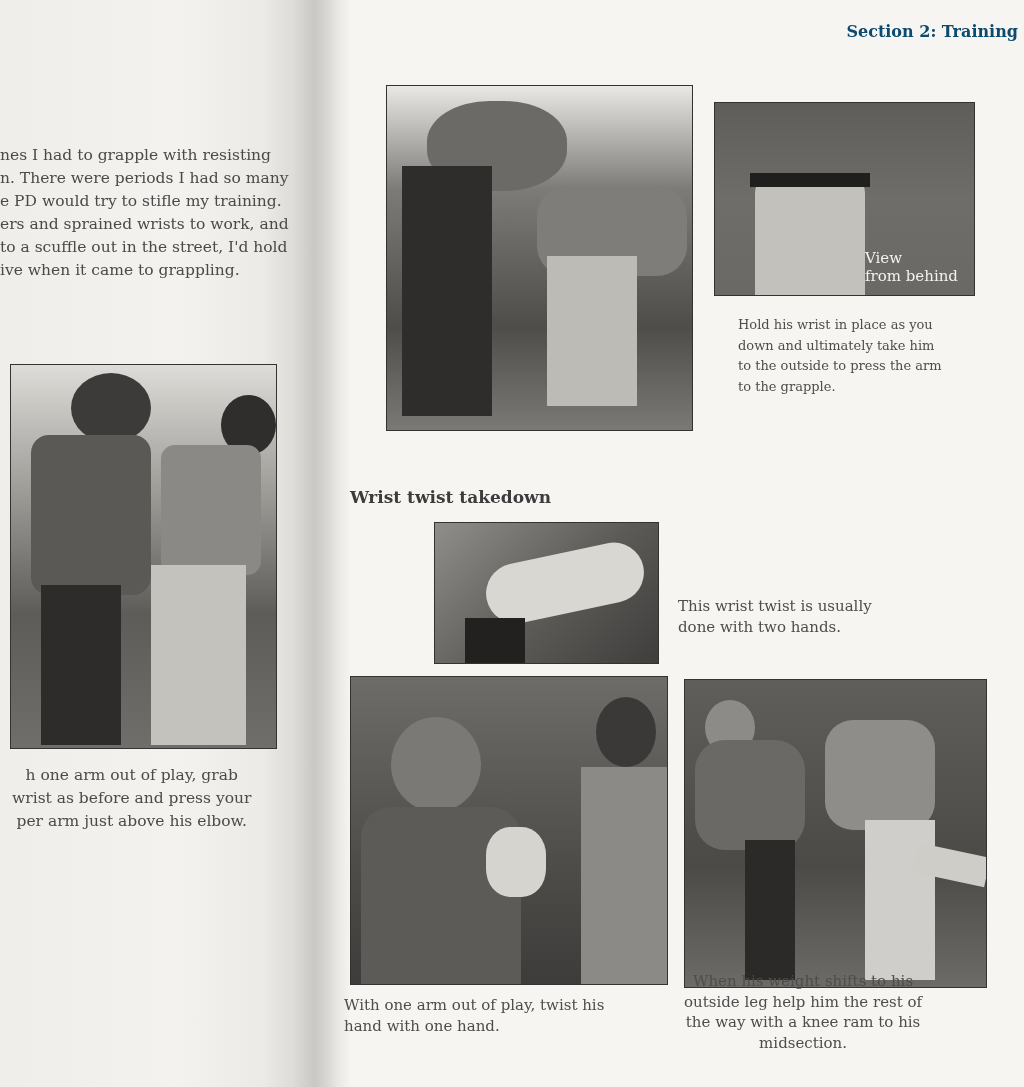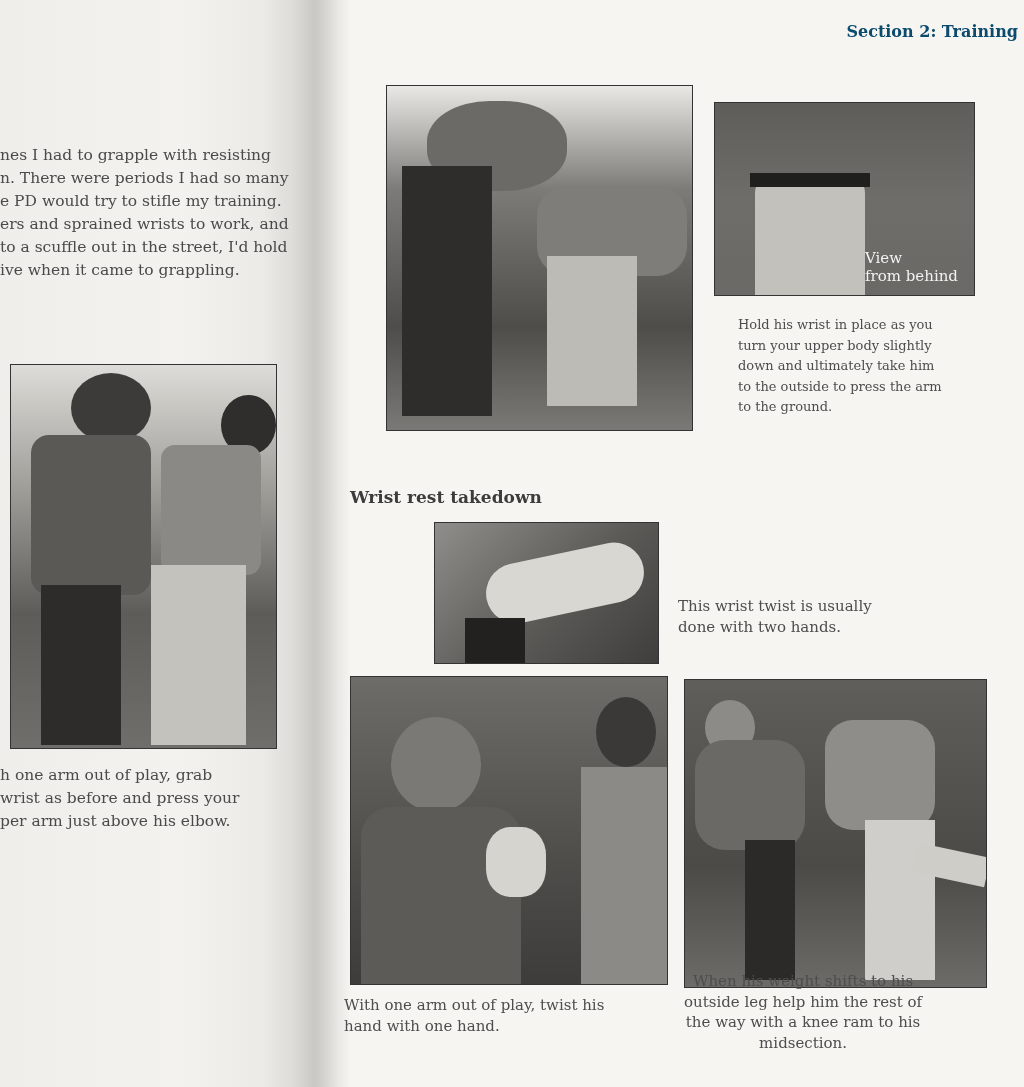--- a/index.html
+++ b/index.html
@@ -53,21 +53,21 @@
 
 <div class="photo" style="left:10px; top:364px; width:267px; height:385px; background:linear-gradient(180deg,#dedcd8 0%,#9a9893 35%,#5d5c59 65%,#6f6e6a 100%);">
   <div class="fig" style="left:60px; top:8px; width:80px; height:70px; border-radius:50%; background:#3c3b39;"></div>
   <div class="fig" style="left:20px; top:70px; width:120px; height:160px; background:#5a5956; border-radius:18px;"></div>
   <div class="fig" style="left:30px; top:220px; width:80px; height:160px; background:#2d2c2b;"></div>
   <div class="fig" style="left:210px; top:30px; width:55px; height:60px; border-radius:50%; background:#2f2e2d;"></div>
   <div class="fig" style="left:150px; top:80px; width:100px; height:130px; background:#8a8985; border-radius:14px;"></div>
   <div class="fig" style="left:140px; top:200px; width:95px; height:180px; background:#c4c2bd;"></div>
 </div>
 
-<div class="text body-text" style="left:0; top:764px;">
+<div class="text body-text" style="left:12px; top:764px;text-align:center;">
   <div>h one arm out of play, grab</div>
   <div> wrist as before and press your</div>
   <div>per arm just above his elbow.</div>
 </div>
 
 <div class="photo" style="left:386px; top:85px; width:307px; height:346px; background:linear-gradient(180deg,#e9e8e5 0%,#7c7b77 30%,#4e4d4a 70%,#7a7975 100%);">
   <div class="fig" style="left:40px; top:15px; width:140px; height:90px; border-radius:45%; background:#6b6a66;"></div>
   <div class="fig" style="left:15px; top:80px; width:90px; height:250px; background:#2e2d2b;"></div>
   <div class="fig" style="left:150px; top:100px; width:150px; height:90px; border-radius:30px; background:#7e7d79;"></div>
   <div class="fig" style="left:160px; top:170px; width:90px; height:150px; background:#bdbbb6;"></div>
@@ -77,27 +77,26 @@
   <div class="fig" style="left:40px; top:70px; width:110px; height:124px; background:#c3c1bc; border-radius:20px 20px 0 0;"></div>
   <div class="fig" style="left:35px; top:70px; width:120px; height:14px; background:#1f1f1e;"></div>
   <div class="overlay-label" style="left:150px; top:146px;">
     <div>View</div>
     <div>from behind</div>
   </div>
 </div>
 
 <div class="text" style="left:718px; top:315px; font-size:13px; line-height:20.5px;margin-left:20px;">
   <div>Hold his wrist in place as you</div>
-  <div>turn your upper body slightly</div>
   <div>down and ultimately take him</div>
   <div>to the outside to press the arm</div>
-  <div>to the ground.</div>
+  <div>to the grapple.</div>
 </div>
 
-<div class="subhead">Wrist rest takedown</div>
+<div class="subhead">Wrist twist takedown</div>
 
 <div class="photo" style="left:434px; top:522px; width:225px; height:142px; background:linear-gradient(135deg,#8f8e8a 0%,#5b5a57 55%,#3f3e3c 100%);">
   <div class="fig" style="left:50px; top:30px; width:160px; height:60px; border-radius:30px; background:#d9d7d2; transform:rotate(-12deg);"></div>
   <div class="fig" style="left:30px; top:95px; width:60px; height:47px; background:#222120;"></div>
 </div>
 
 <div class="text" style="left:678px; top:596px; font-size:15px; line-height:20.5px;">
   <div>This wrist twist is usually</div>
   <div>done with two hands.</div>
 </div>

